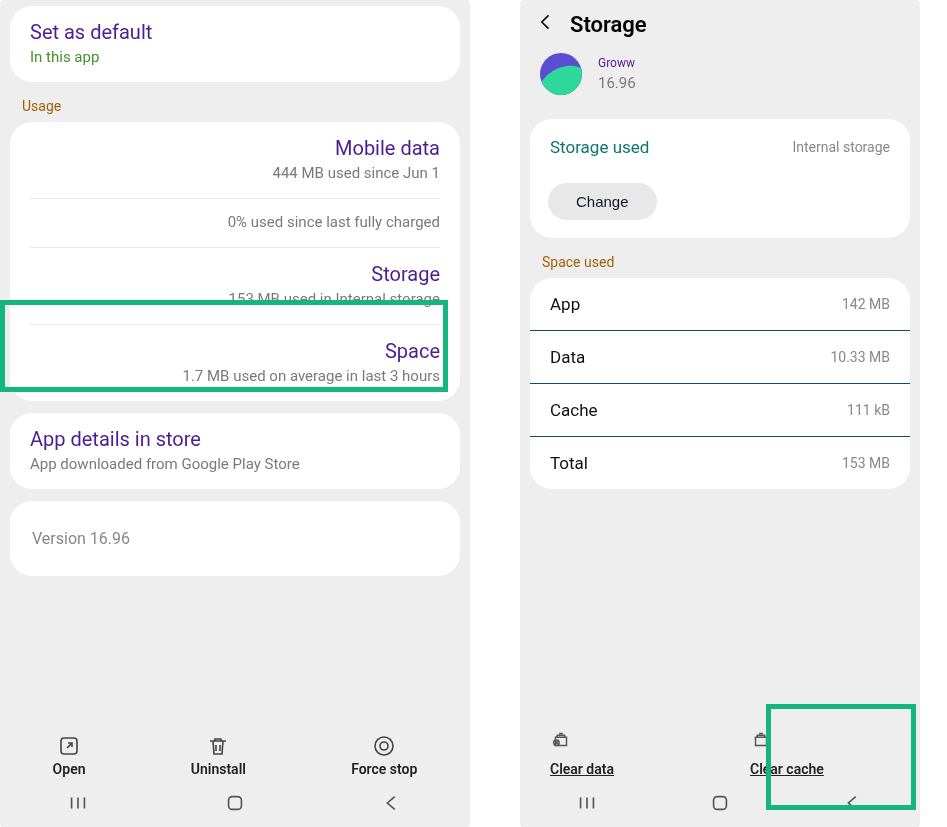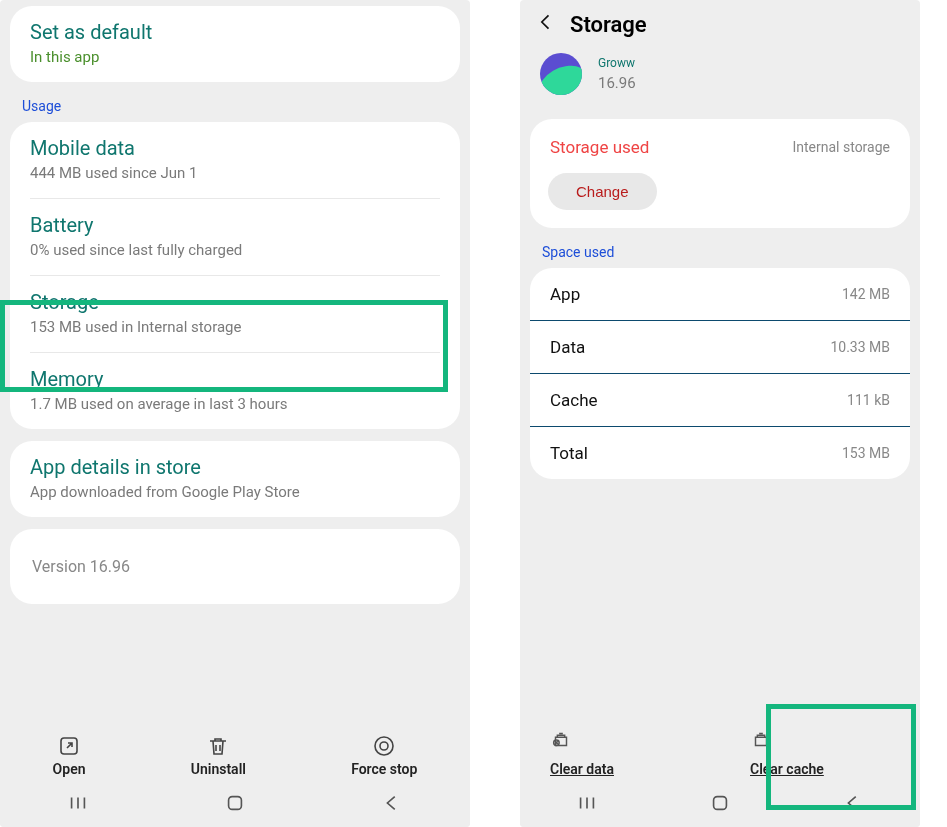--- a/index.html
+++ b/index.html
@@ -25,32 +25,32 @@
   .card {
     background: #fff;
     border-radius: 22px;
     margin: 6px 10px;
   }
   .row {
     padding: 14px 20px 16px 20px;
   }
   .title {
     font-size: 20px;
-    color: #0f766e;
+    color: #4c1d95;
     font-weight: 400;
     margin-bottom: 4px;
   }
   .sub {
     font-size: 15px;
     color: #7a7a7a;
   }
   .sub-green { color: #4a8f2c; }
   .section-label {
     font-size: 14px;
-    color: #1d4ed8;
+    color: #a16207;
     padding: 10px 22px 2px 22px;
   }
   .divider {
     height: 1px;
     background: #e8e8e8;
     margin: 0 20px;
   }
   .highlight {
     position: absolute;
     border: 5px solid #14b67d;
@@ -114,31 +114,31 @@
     border-top-left-radius: 40px;
     border-top-right-radius: 22px;
     transform: rotate(-8deg);
   }
   .storage-used-row {
     display:flex;
     justify-content: space-between;
     align-items: center;
     padding: 18px 20px 10px 20px;
   }
-  .su-label { font-size: 17px; color:#ef4444; }
+  .su-label { font-size: 17px; color:#0f766e; }
   .su-val { font-size: 14px; color:#888; }
   .change-btn {
     background: #e8e8e8;
     border: none;
     padding: 10px 28px;
-    margin: 6px 18px 18px 18px;
+    margin: 16px 18px 18px 18px;
     border-radius: 22px;
     font-size: 15px;
     font-weight: 500;
-    color: #b91c1c;
+    color: #0f172a;
     cursor: pointer;
   }
   .kv {
     display:flex;
     justify-content: space-between;
     padding: 16px 20px;
     font-size: 17px;
     align-items:center;
   }
   .kv .k { color:#111; }
@@ -172,38 +172,37 @@
 <div class="phone phone-left">
   <div class="card">
     <div class="row">
       <div class="title">Set as default</div>
       <div class="sub sub-green">In this app</div>
     </div>
   </div>
 
   <div class="section-label">Usage</div>
 
-  <div class="card" style="position:relative;">
+  <div class="card" style="position:relative;text-align:right;">
     <div class="row">
       <div class="title">Mobile data</div>
       <div class="sub">444 MB used since Jun 1</div>
     </div>
     <div class="divider"></div>
     <div class="row">
-      <div class="title">Battery</div>
       <div class="sub">0% used since last fully charged</div>
     </div>
     <div class="divider"></div>
     <div class="row" style="position:relative;">
       <div class="title">Storage</div>
       <div class="sub">153 MB used in Internal storage</div>
     </div>
     <div class="divider"></div>
     <div class="row">
-      <div class="title">Memory</div>
+      <div class="title">Space</div>
       <div class="sub">1.7 MB used on average in last 3 hours</div>
     </div>
   </div>
 
   <div class="highlight" style="left:0px; top:300px; width:448px; height:92px;"></div>
 
   <div class="card">
     <div class="row">
       <div class="title">App details in store</div>
       <div class="sub">App downloaded from Google Play Store</div>

